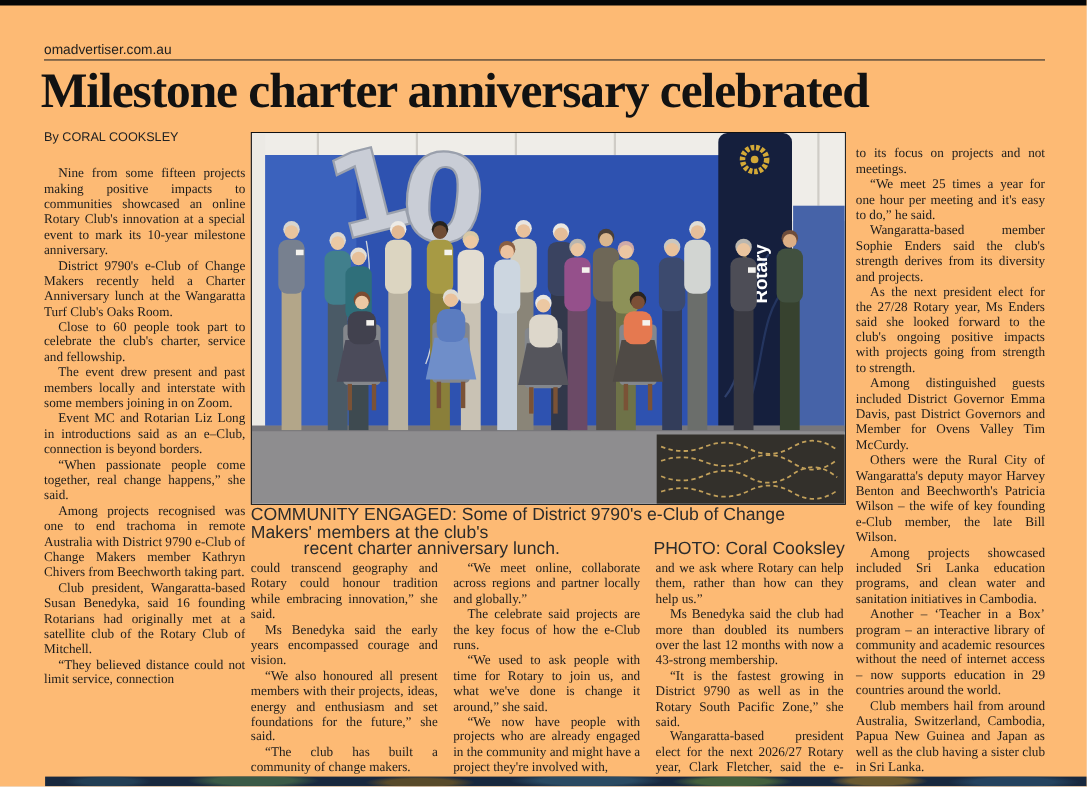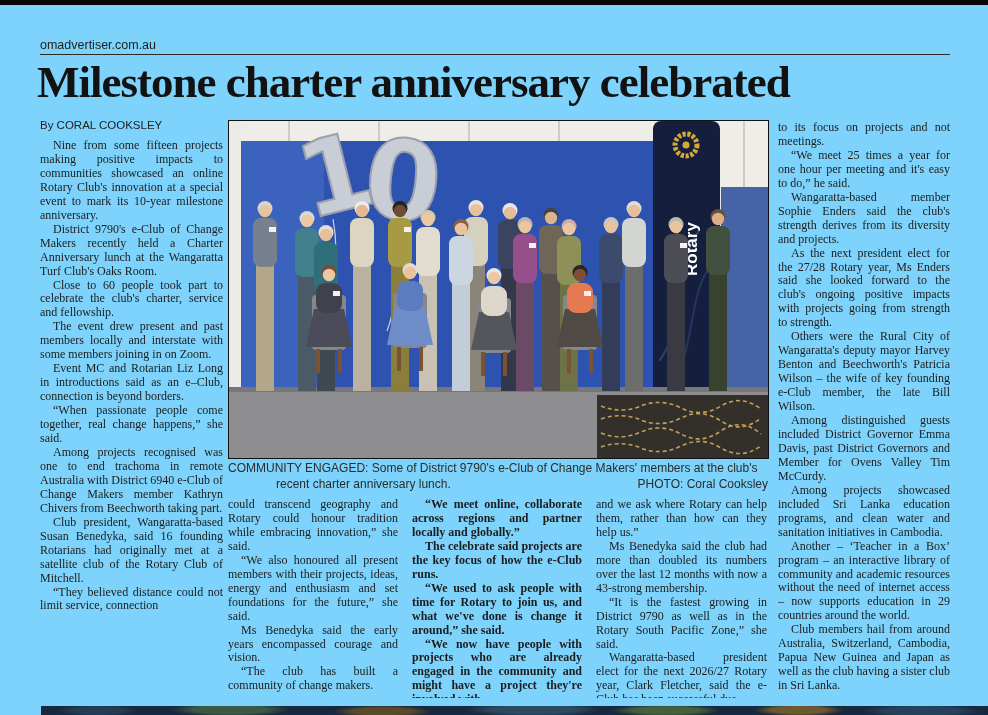--- a/index.html
+++ b/index.html
@@ -1,41 +1,41 @@
 <!DOCTYPE html>
 <html><head>
 <meta charset="utf-8">
 <style>
   html,body{margin:0;padding:0;background:#e9e9e9;}
-  .page{position:relative;width:988px;height:715px;background:#7dd3fc;overflow:hidden;
+  .page{position:relative;width:988px;height:715px;background:#fdba74;overflow:hidden;
         font-family:"Liberation Serif",serif;}
   .topbar{position:absolute;left:0;top:0;width:988px;height:5px;background:#060606;}
   .header{position:absolute;left:40px;top:28px;width:910px;height:24px;
           border-bottom:1.5px solid #2a2a2a;display:flex;justify-content:space-between;
           align-items:flex-end;font-family:"Liberation Sans",sans-serif;font-size:12.5px;
           color:#1e1e1e;padding-bottom:2px;}
   .headline{position:absolute;left:37px;top:56px;width:914px;margin:0;
             font-family:Liberation Serif, serif;font-weight:700;font-size:45px;
             letter-spacing:-1px;color:#121212;white-space:nowrap;}
   .byline{position:absolute;left:40px;top:119px;font-family:"Liberation Sans",sans-serif;
           font-size:11.5px;color:#222;}
-  .col{position:absolute;overflow:hidden;}
+  .col{position:absolute;overflow:hidden;margin-top:12px;}
   .col p{margin:0;font-size:12px;line-height:13.95px;text-align:justify;color:#1c1c1c;
          text-indent:13px;}
   .col p.cont{text-indent:0;}
   .col1{left:40px;top:139px;width:183px;height:556px;}
   .col2{left:228px;top:498px;width:170px;height:200px;font-family:Liberation Serif, serif;}
-  .col3{left:412px;top:498px;width:170px;height:200px;font-weight:bold;}
+  .col3{left:412px;top:498px;width:170px;height:200px;}
   .col4{left:596px;top:498px;width:171px;height:200px;}
   .col5{left:778px;top:121px;width:172px;height:574px;}
   .photo{position:absolute;left:228px;top:120px;width:539px;height:337px;margin:0;
          border:1px solid #111;box-sizing:content-box;background:#dfe2e6;}
   .photo svg{display:block;}
   .caption{position:absolute;left:228px;top:461px;width:540px;
-           font-family:"Liberation Sans",sans-serif;font-size:12px;line-height:15.5px;
+           font-family:"Liberation Sans",sans-serif;font-size:16px;line-height:15.5px;
            color:#2b2b2b;}
   .caption .cap-row{display:flex;justify-content:space-between;padding-left:48px;}
   .bottom-photo{position:absolute;left:41px;top:706px;width:947px;height:9px;
     background-color:#18283e;
     background-image:
       radial-gradient(40px 6px at 6% 50%, #223e54 60%, rgba(0,0,0,0)),
       radial-gradient(60px 7px at 20% 40%, #3a5a46 60%, rgba(0,0,0,0)),
       radial-gradient(50px 6px at 36% 60%, #584a2a 60%, rgba(0,0,0,0)),
       radial-gradient(70px 7px at 52% 40%, #2a4a62 60%, rgba(0,0,0,0)),
       radial-gradient(55px 6px at 66% 50%, #44603c 60%, rgba(0,0,0,0)),
@@ -57,21 +57,21 @@
 
   <div class="byline">By CORAL COOKSLEY</div>
 
   <div class="col col1">
       <p>Nine from some fifteen projects making positive impacts to communities showcased an online Rotary Club's innovation at a special event to mark its 10-year milestone anniversary.</p>
       <p>District 9790's e-Club of Change Makers recently held a Charter Anniversary lunch at the Wangaratta Turf Club's Oaks Room.</p>
       <p>Close to 60 people took part to celebrate the club's charter, service and fellowship.</p>
       <p>The event drew present and past members locally and interstate with some members joining in on Zoom.</p>
       <p>Event MC and Rotarian Liz Long in introductions said as an e–Club, connection is beyond borders.</p>
       <p>“When passionate people come together, real change happens,” she said.</p>
-      <p>Among projects recognised was one to end trachoma in remote Australia with District 6940 e-Club of Change Makers member Kathryn Chivers from Beechworth taking part.</p>
+      <p>Among projects recognised was one to end trachoma in remote Australia with District 9790 e-Club of Change Makers member Kathryn Chivers from Beechworth taking part.</p>
       <p>Club president, Wangaratta-based Susan Benedyka, said 16 founding Rotarians had originally met at a satellite club of the Rotary Club of Mitchell.</p>
       <p>“They believed distance could not limit service, connection</p>
     </div>
 
   <figure class="photo">
     <svg width="539" height="337" viewBox="0 0 539 337" xmlns="http://www.w3.org/2000/svg">
 
       <rect x="0" y="0" width="539" height="80" fill="#efede8"></rect>
       <g stroke="#cfccc6" stroke-width="2">
         <line x1="60" y1="0" x2="60" y2="24"></line>
@@ -263,43 +263,43 @@
   <div class="caption">
     <div>COMMUNITY ENGAGED: Some of District 9790's e-Club of Change Makers' members at the club's</div>
     <div class="cap-row">
       <span>recent charter anniversary lunch.</span>
       <span>PHOTO: Coral Cooksley</span>
     </div>
   </div>
 
   <div class="col col2">
       <p class="cont">could transcend geography and Rotary could honour tradition while embracing innovation,” she said.</p>
+      <p>Ms Benedyka said the early years encompassed courage and vision.</p>
       <p>“We also honoured all present members with their projects, ideas, energy and enthusiasm and set foundations for the future,” she said.</p>
-      <p>Ms Benedyka said the early years encompassed courage and vision.</p>
       <p>“The club has built a community of change makers.</p>
     </div>
   <div class="col col3">
       <p>“We meet online, collaborate across regions and partner locally and globally.”</p>
       <p>The celebrate said projects are the key focus of how the e-Club runs.</p>
       <p>“We used to ask people with time for Rotary to join us, and what we've done is change it around,” she said.</p>
       <p>“We now have people with projects who are already engaged in the community and might have a project they're involved with,</p>
     </div>
   <div class="col col4">
       <p class="cont">and we ask where Rotary can help them, rather than how can they help us.”</p>
       <p>Ms Benedyka said the club had more than doubled its numbers over the last 12 months with now a 43-strong membership.</p>
       <p>“It is the fastest growing in District 9790 as well as in the Rotary South Pacific Zone,” she said.</p>
       <p>Wangaratta-based president elect for the next 2026/27 Rotary year, Clark Fletcher, said the e-Club has been successful due</p>
     </div>
   <div class="col col5">
       <p class="cont">to its focus on projects and not meetings.</p>
       <p>“We meet 25 times a year for one hour per meeting and it's easy to do,” he said.</p>
       <p>Wangaratta-based member Sophie Enders said the club's strength derives from its diversity and projects.</p>
       <p>As the next president elect for the 27/28 Rotary year, Ms Enders said she looked forward to the club's ongoing positive impacts with projects going from strength to strength.</p>
+      <p>Among distinguished guests included District Governor Emma Davis, past District Governors and Member for Ovens Valley Tim McCurdy.</p>
       <p>Others were the Rural City of Wangaratta's deputy mayor Harvey Benton and Beechworth's Patricia Wilson – the wife of key founding e-Club member, the late Bill Wilson.</p>
-      <p>Among distinguished guests included District Governor Emma Davis, past District Governors and Member for Ovens Valley Tim McCurdy.</p>
       <p>Among projects showcased included Sri Lanka education programs, and clean water and sanitation initiatives in Cambodia.</p>
       <p>Another – ‘Teacher in a Box’ program – an interactive library of community and academic resources without the need of internet access – now supports education in 29 countries around the world.</p>
       <p>Club members hail from around Australia, Switzerland, Cambodia, Papua New Guinea and Japan as well as the club having a sister club in Sri Lanka.</p>
     </div>
 
   <div class="bottom-photo"></div>
 
 </div>
 
 </body></html>

